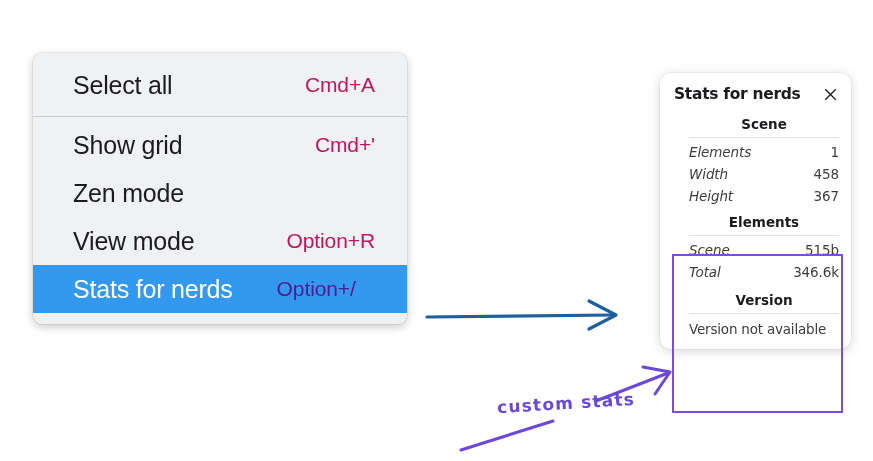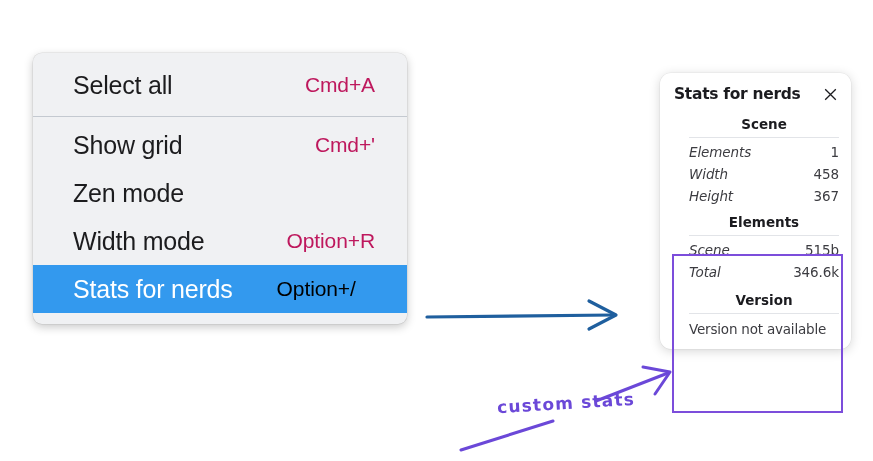--- a/index.html
+++ b/index.html
@@ -55,21 +55,21 @@
     margin-left: auto;
     font-size: 21px;
     color: #be185d;
     letter-spacing: -0.1px;
     white-space: nowrap;
   }
   .menu-item.selected {
     background: #3399ee;
   }
   .menu-item.selected .mi-label { color: #ffffff; }
-  .menu-item.selected .mi-shortcut { color: #000000; margin-left: 44px; }
+  .menu-item.selected .mi-shortcut { color: #4c1d95; margin-left: 44px; }
 
   
   #stats-panel {
     position: absolute;
     left: 660px;
     top: 73px;
     width: 191px;
     background: #ffffff;
     border-radius: 11px;
     box-shadow: 0 2px 11px rgba(0,0,0,0.17), 0 0 0 0.5px rgba(0,0,0,0.06);
@@ -179,21 +179,21 @@
 
   <div class="menu-section">
     <div class="menu-item">
       <span class="mi-label">Show grid</span>
       <span class="mi-shortcut">Cmd+'</span>
     </div>
     <div class="menu-item">
       <span class="mi-label">Zen mode</span>
     </div>
     <div class="menu-item">
-      <span class="mi-label">Width mode</span>
+      <span class="mi-label">View mode</span>
       <span class="mi-shortcut">Option+R</span>
     </div>
     <div class="menu-item selected">
       <span class="mi-label">Stats for nerds</span>
       <span class="mi-shortcut">Option+/</span>
     </div>
   </div>
 
 </div>
 

